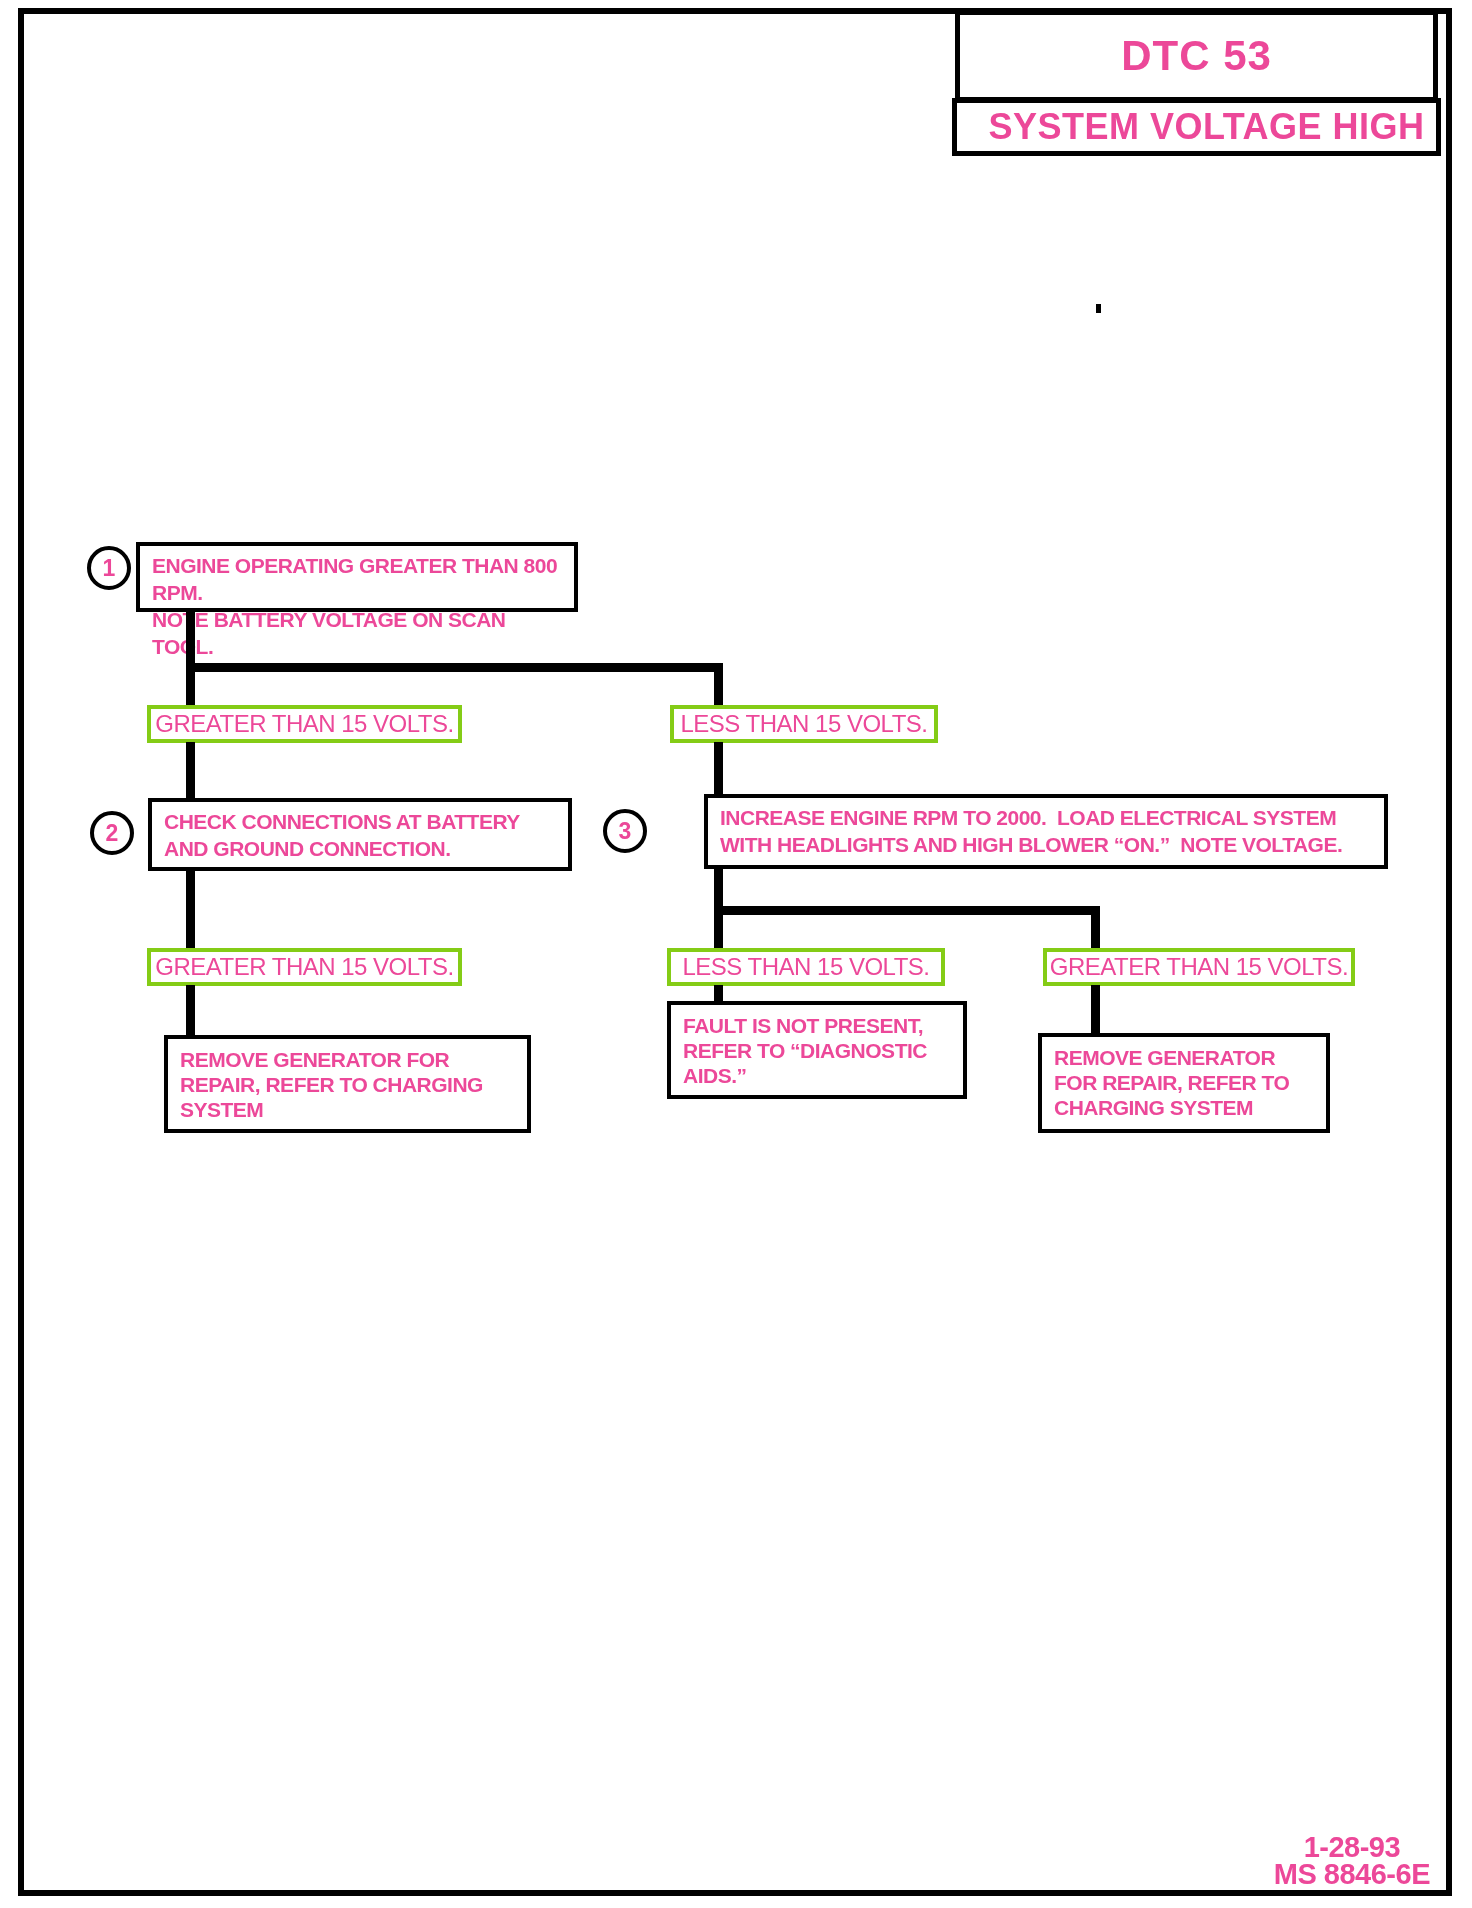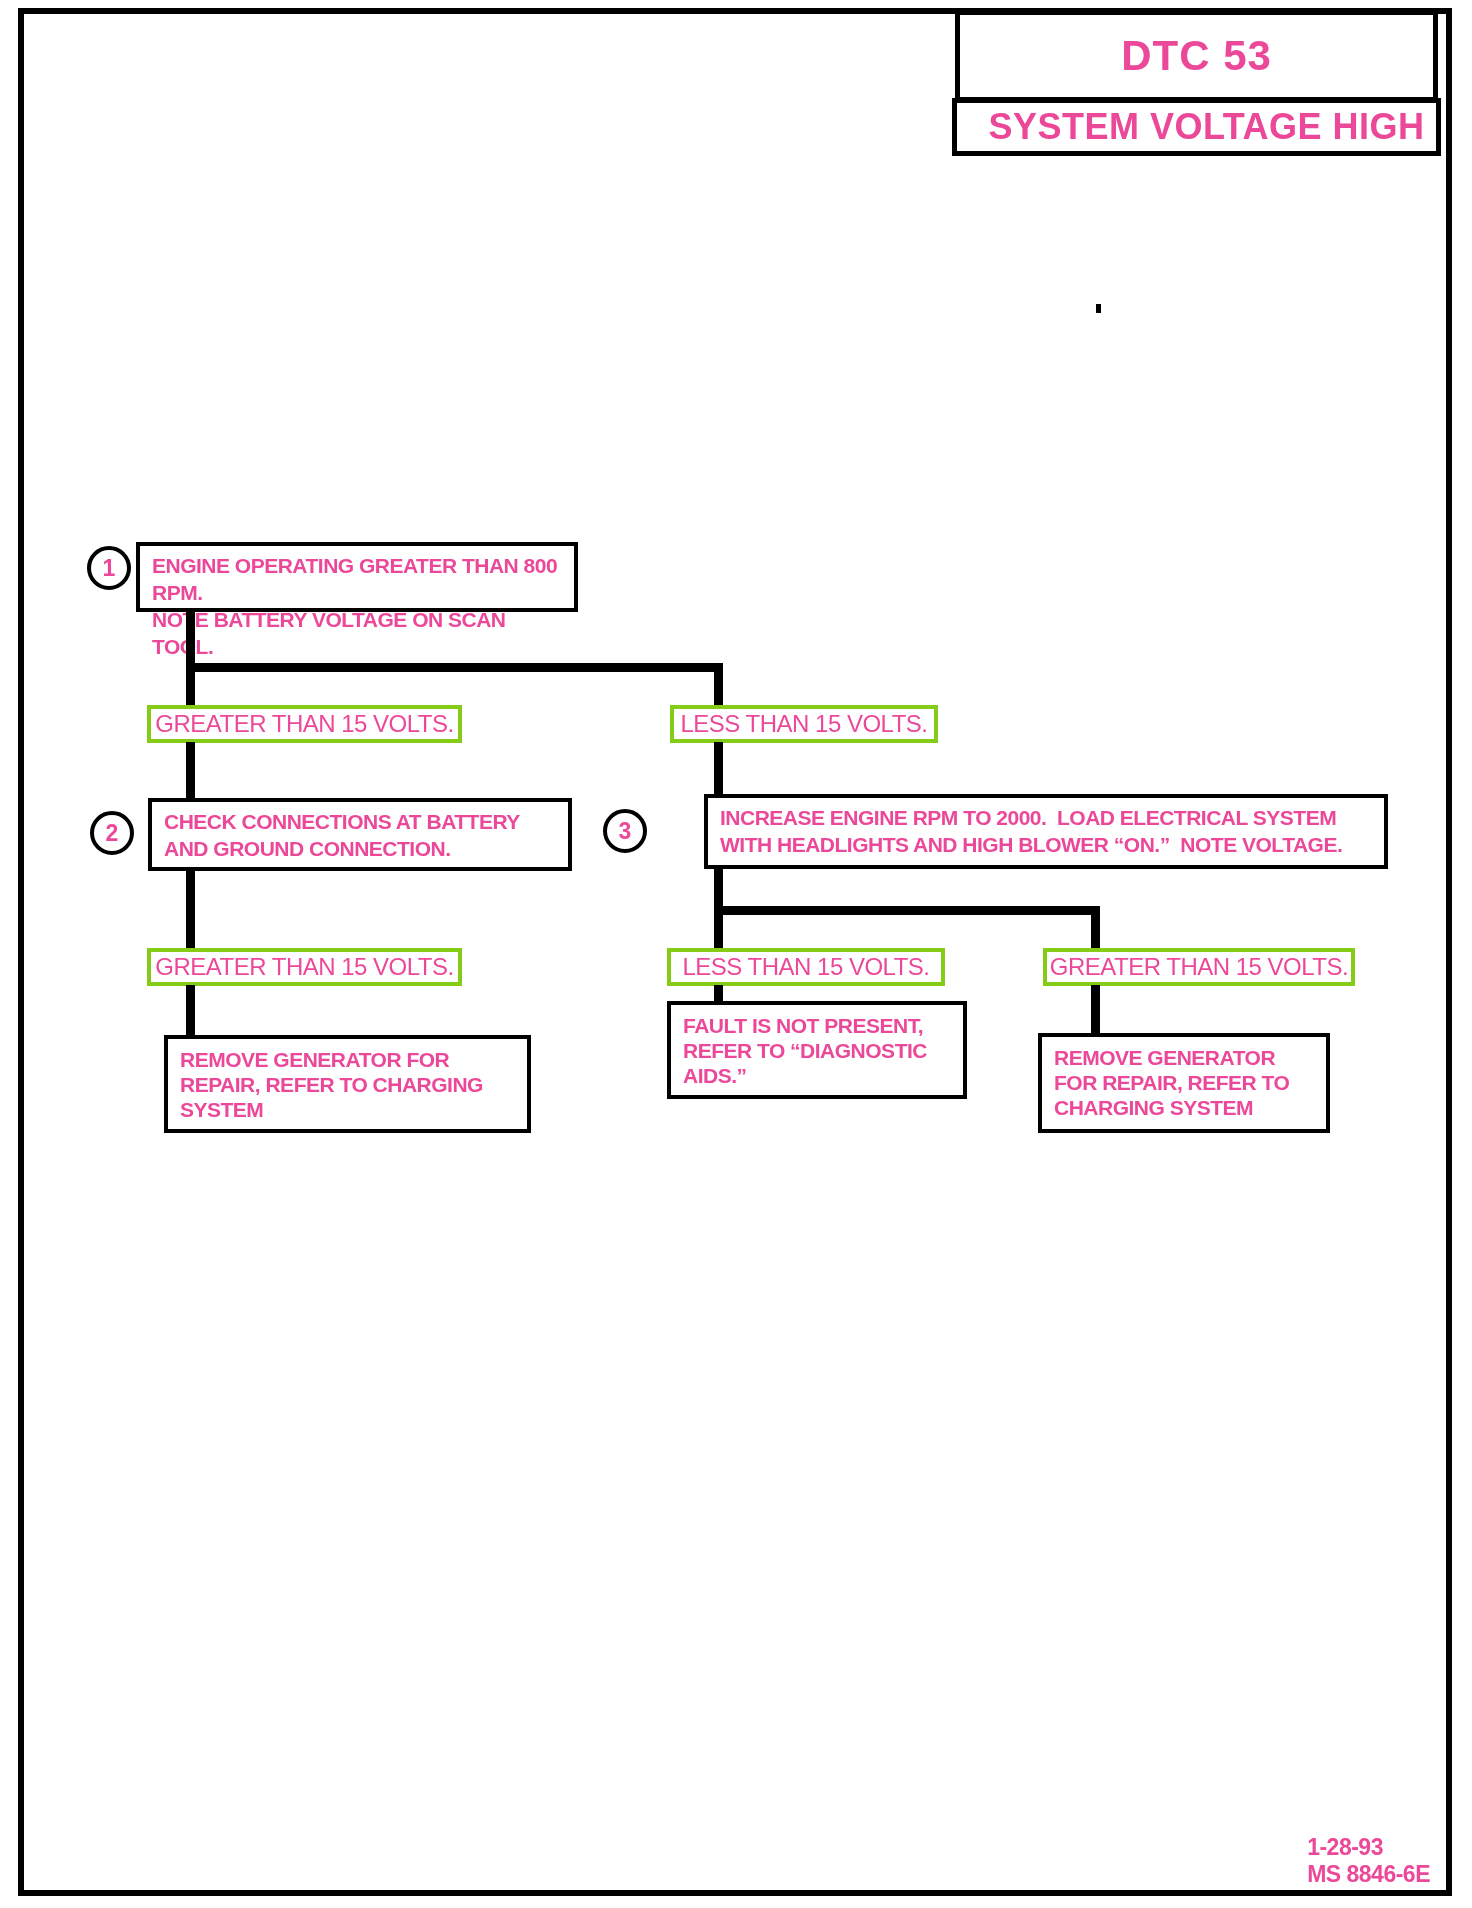--- a/index.html
+++ b/index.html
@@ -35,22 +35,22 @@
     display:flex; align-items:center; justify-content:center;
     font-weight:normal; font-size:24px; letter-spacing:-0.5px; white-space:nowrap;
   }
   .circle {
     position:absolute; width:44px; height:44px; border:4px solid #000; border-radius:50%;
     box-sizing:border-box; display:flex; align-items:center; justify-content:center;
     font-weight:bold; font-size:23px; background:#fff;
   }
   .vline, .hline { position:absolute; background:#000; }
   .footer {
-    position:absolute; right:42px; bottom:20px; text-align:left;
-    font-weight:bold; font-size:23px; line-height:27px; letter-spacing:-0.5px;
+    position:absolute; right:42px; bottom:20px; text-align:center;
+    font-weight:bold; font-size:29px; line-height:27px; letter-spacing:-0.5px;
   }
   .speck { position:absolute; left:1096px; top:304px; width:5px; height:9px; background:#000; }
 </style>
 </head>
 <body>
 
 <div class="sheet">
 
   <div class="frame"></div>
 

